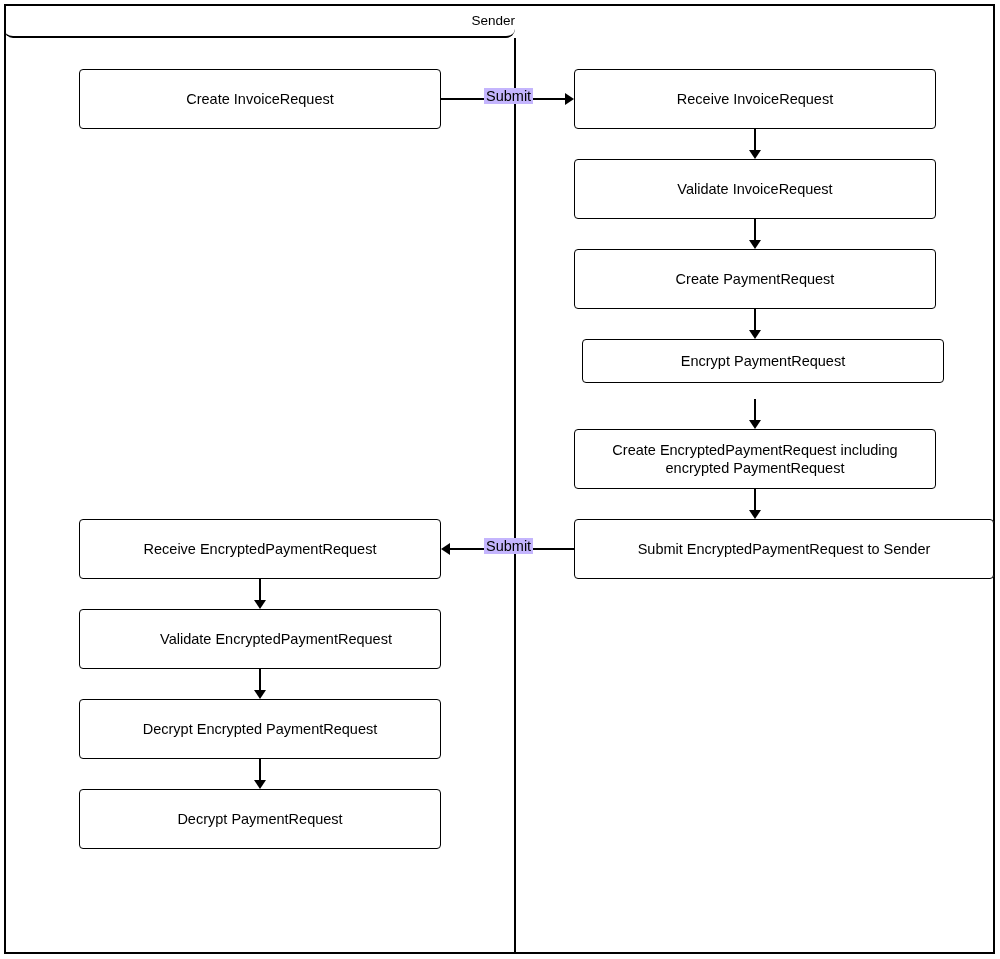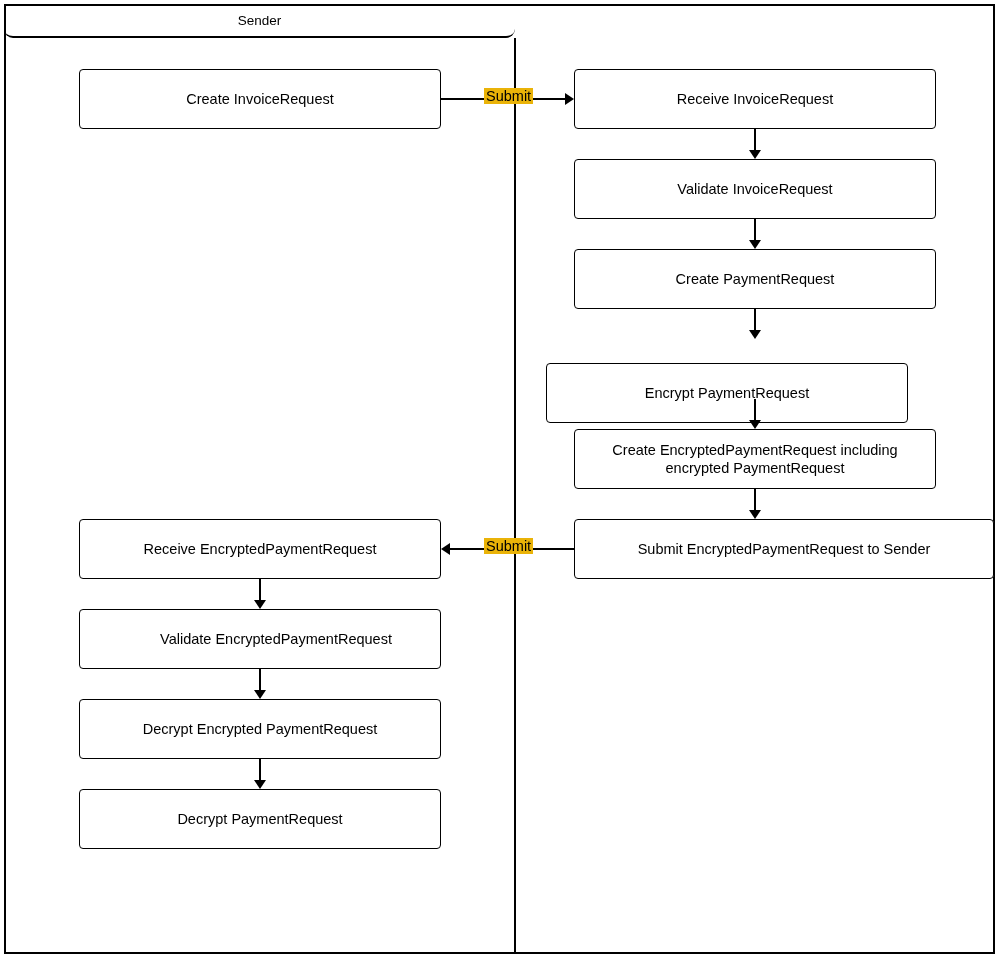--- a/index.html
+++ b/index.html
@@ -24,21 +24,21 @@
     width: 991px;
     height: 950px;
     border: 2px solid #000000;
     box-sizing: border-box;
   }
   .lane-header {
     position: absolute;
     top: 4px;
     height: 34px;
     line-height: 34px;
-    text-align: center;
+    text-align: right;
     font-size: 13.5px;
     color: #000000;
     box-sizing: border-box;
     border-radius: 9px;
   }
   .lane-header.sender {
     left: 4px;
     width: 511px;
     border-bottom: 2px solid #000000;
   }
@@ -103,21 +103,21 @@
     width: 0;
     height: 0;
     border-top: 6px solid transparent;
     border-bottom: 6px solid transparent;
     border-right: 9px solid #000000;
   }
   .edge-label {
     position: absolute;
     font-size: 14.5px;
     color: #000000;
-    background: #eab308;
+    background: #c4b5fd;
     padding: 0 2px;
     white-space: nowrap;
   }
 </style>
 </head>
 <body>
 
 <div id="diagram">
 
   <div class="outer-frame"></div>
@@ -126,21 +126,21 @@
   <div class="lane-divider"></div>
 
   <div class="node" style="left:79px; top:69px; width:362px; height:60px;">Create InvoiceRequest</div>
 
   <div class="node" style="left:574px; top:69px; width:362px; height:60px;">Receive InvoiceRequest</div>
 
   <div class="node" style="left:574px; top:249px; width:362px; height:60px;">Create PaymentRequest</div>
 
   <div class="node" style="left:574px; top:159px; width:362px; height:60px;">Validate InvoiceRequest</div>
 
-  <div class="node" style="left:546px; top:339px; width:362px; height:60px;margin-top:24px;">Encrypt PaymentRequest</div>
+  <div class="node" style="left:582px; top:339px; width:362px; height:44px;">Encrypt PaymentRequest</div>
 
   <div class="node" style="left:574px; top:429px; width:362px; height:60px;">Create EncryptedPaymentRequest including encrypted PaymentRequest</div>
 
   <div class="node" style="left:574px; top:519px; width:420px; height:60px;">Submit EncryptedPaymentRequest to Sender</div>
 
   <div class="node" style="left:79px; top:519px; width:362px; height:60px;">Receive EncryptedPaymentRequest</div>
 
   <div class="node" style="left:79px; top:609px; width:362px; height:60px;padding-left:40px;">Validate EncryptedPaymentRequest</div>
 
   <div class="node" style="left:79px; top:699px; width:362px; height:60px;">Decrypt Encrypted PaymentRequest</div>

